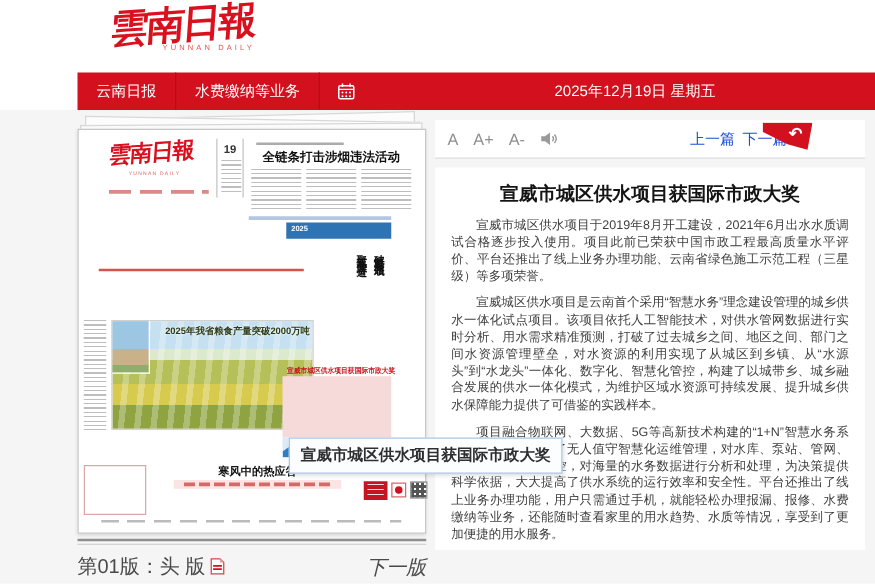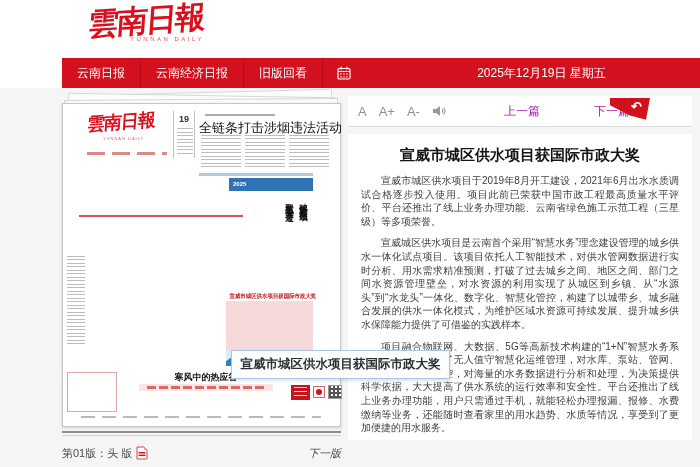--- a/index.html
+++ b/index.html
@@ -42,21 +42,21 @@
     left:24px;top:6px;font-family:"DejaVu Serif",serif;font-weight:bold;font-size:18px;
     color:#d9111f;transform:rotate(-4deg) skewX(-8deg);letter-spacing:-1px;
   }
   .np-logo-s{left:40px;top:32px;font-size:4px;color:#d9635e;letter-spacing:1px;}
   .np-slogan{left:24px;top:48px;width:80px;height:3px;
     background:repeating-linear-gradient(90deg,#d98a86 0 18px,transparent 18px 25px);}
   .np-datebox{left:110px;top:7px;width:22px;height:47px;border-left:1px solid #c3c3c3;border-right:1px solid #c3c3c3;}
   .np-date19{left:0;top:3px;width:100%;text-align:center;font-size:9px;font-weight:bold;color:#333;}
   .np-date-ft{left:3px;top:17px;width:16px;height:26px;}
   .np-topline{left:142px;top:10px;width:70px;height:2px;background:#ababab;}
-  .np-tophead{left:136px;top:15px;width:132px;text-align:center;font-size:13px;font-weight:normal;color:#111;white-space:nowrap;letter-spacing:0;}
+  .np-tophead{left:136px;top:15px;width:132px;text-align:center;font-size:10px;font-weight:bold;color:#111;white-space:nowrap;letter-spacing:0;}
   .np-topcol1{left:138px;top:31px;width:40px;height:34px;}
   .np-topcol2{left:182px;top:31px;width:40px;height:34px;}
   .np-topcol3{left:226px;top:31px;width:40px;height:34px;}
   .np-bluebar{left:136px;top:69px;width:114px;height:3px;background:#b4c6e0;}
   .np-mainhead{left:2px;top:93px;width:192px;text-align:center;font-size:13px;font-weight:bold;color:#141414;letter-spacing:1.5px;white-space:nowrap;}
   .np-redline{left:16px;top:111px;width:164px;height:2px;background:#d4534d;}
   .np-colsA{left:4px;top:118px;width:190px;height:30px;display:grid;grid-template-columns:repeat(4,1fr);grid-gap:5px;position:absolute;}
   .np-colsA div{position:static;}
   .np-colL{left:4px;top:152px;width:18px;height:88px;}
   .np-photo{
@@ -93,33 +93,33 @@
   .np-mini div{left:2px;top:2px;width:6px;height:6px;border-radius:50%;background:#d2101e;}
   .np-qr{left:265px;top:281px;width:14px;height:14px;border:1px solid #9a9a9a;background:#fff;
     background-image:repeating-linear-gradient(0deg,#555 0 2px,transparent 2px 4px),repeating-linear-gradient(90deg,#555 0 2px,rgba(255,255,255,0) 2px 4px);}
   .np-footline{left:18px;top:312px;width:240px;height:2px;background:repeating-linear-gradient(90deg,#bbb 0 14px,transparent 14px 21px);}
   .np-hotspot{left:163px;top:188px;width:88px;height:76px;background:transparent;}
   
   #div2a{position:absolute;left:62px;top:431px;width:279px;height:2px;background:#8f8f8f;}
   #div2b{position:absolute;left:62px;top:435px;width:279px;height:1px;background:#d4d4d4;}
   #pager{
     position:absolute;left:62px;top:444px;width:279px;height:18px;
-    display:flex;align-items:center;justify-content:space-between;font-size:11px;color:#4a4a4a;
+    display:flex;justify-content:space-between;font-size:16px;color:#4a4a4a;
   }
   #pager .left{display:flex;align-items:center;gap:4px;}
   #pager .next{cursor:pointer;font-style:italic;}
   
   #toolbar{
     position:absolute;left:348px;top:96px;width:344px;height:31px;background:#fff;
     border-bottom:1px solid #dcdcdc;display:flex;align-items:center;padding:0 10px;box-sizing:border-box;
   }
   .fz{color:#8f8f8f;font-size:13px;margin-right:12px;cursor:pointer;}
   #spk{margin-right:8px;cursor:pointer;display:flex;align-items:center;}
   #tb-spacer{flex:1;}
-  .pn{color:#a21caf;font-size:12px;cursor:pointer;margin-right:6px;margin-left:48px;}
+  .pn{color:#1d4ed8;font-size:12px;cursor:pointer;margin-right:6px;}
   #ribbon{
     position:absolute;right:42px;top:2px;width:40px;height:23px;background:#d2101e;
     clip-path:polygon(0 0,100% 0,90% 95%,50% 76%,0 32%);cursor:pointer;
   }
   #ribbon span{position:absolute;right:8px;top:0px;color:#fff;font-size:13px;font-weight:bold;line-height:17px;}
   
   #article{
     position:absolute;left:348px;top:134px;width:344px;height:306px;background:#fff;
     padding:12px 13px 0;box-sizing:border-box;overflow:hidden;
   }
@@ -138,22 +138,21 @@
 
 <div id="header">
   <div id="logo">
     <span class="t">雲南日報</span>
     <div class="s">YUNNAN DAILY</div>
   </div>
 </div>
 
 <div id="nav">
   <div class="nav-item">云南日报</div>
-  <div class="nav-item">云南经济日报</div>
-  <div class="nav-item">旧版回看</div>
+  <div class="nav-item">水费缴纳等业务</div>
   <div id="nav-cal">
     <svg width="14" height="14" viewBox="0 0 14 14">
       <rect x="1" y="2.5" width="12" height="10.5" rx="1.2" fill="none" stroke="#fff" stroke-width="1.2"></rect>
       <line x1="4" y1="0.8" x2="4" y2="3.5" stroke="#fff" stroke-width="1.2"></line>
       <line x1="10" y1="0.8" x2="10" y2="3.5" stroke="#fff" stroke-width="1.2"></line>
       <line x1="1" y1="5.4" x2="13" y2="5.4" stroke="#fff" stroke-width="1"></line>
       <circle cx="4" cy="8" r="0.8" fill="#fff"></circle>
         <circle cx="7" cy="8" r="0.8" fill="#fff"></circle>
         <circle cx="10" cy="8" r="0.8" fill="#fff"></circle>
       <circle cx="4" cy="11" r="0.8" fill="#fff"></circle>
@@ -187,20 +186,24 @@
 
   <div class="np-redline"></div>
   <div class="np-colsA">
     <div class="ft"></div>
       <div class="ft"></div>
       <div class="ft"></div>
       <div class="ft"></div>
   </div>
   <div class="np-colL ft"></div>
 
+  <div class="np-photo">
+    <div class="np-photo-inset"></div>
+    <div class="np-photo-head">2025年我省粮食产量突破2000万吨</div>
+  </div>
 
   <div class="np-bluebox">2025</div>
   <div class="np-rcols">
     <div class="ft"></div>
       <div class="ft"></div>
   </div>
   <div class="np-vh1">聚焦五大赛道</div>
   <div class="np-vh2">破解发展瓶颈</div>
 
   <div class="np-redhead">宣威市城区供水项目获国际市政大奖</div>

